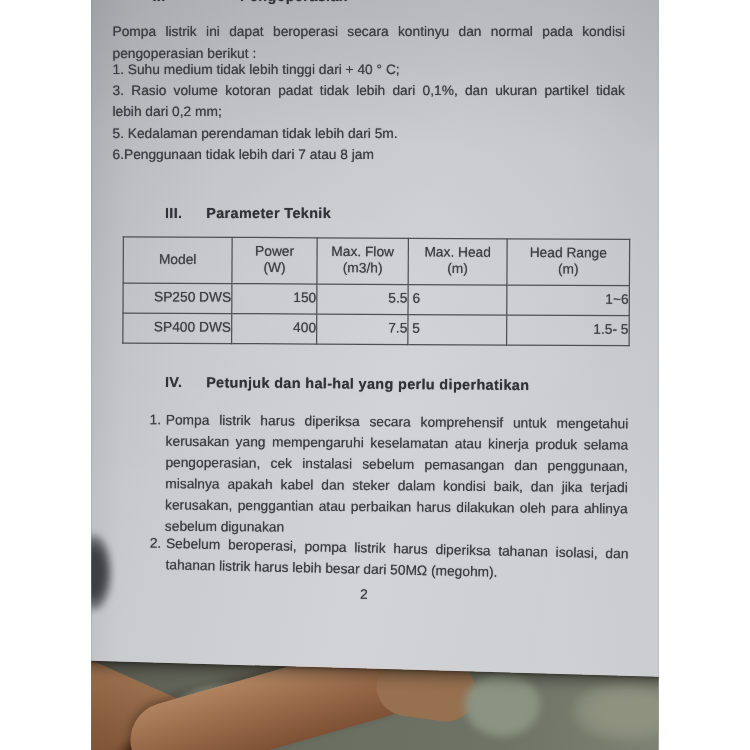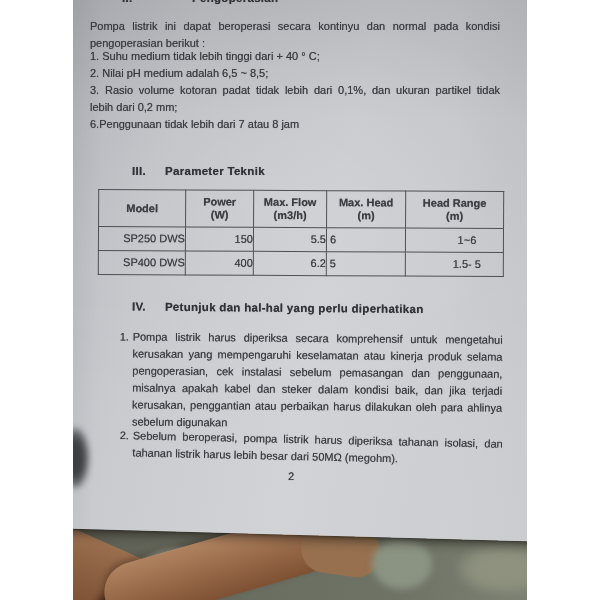--- a/index.html
+++ b/index.html
@@ -42,25 +42,25 @@
   .plain{white-space:nowrap;}
   .h2top{top:-10px;left:17px;width:410px;}
   .h2top .hnum{width:70px;}
   .intro{top:18px;left:17px;width:410px;}
   .conds{top:48px;left:17px;width:410px;}
   .h3{top:163px;left:27px;}
   .h3 .hnum,.h4 .hnum{width:33px;}
   .t{position:absolute;left:25px;top:190px;border-collapse:collapse;table-layout:fixed;
      font-size:11px;color:#3c3f43;transform:rotate(.3deg);}
   .t th,.t td{border:1px solid #4e5154;padding:0;font-weight:normal;text-align:center;overflow:hidden;}
-  .t th{height:36px;vertical-align:middle;line-height:13px;font-weight:bold;}
+  .t th{height:36px;vertical-align:middle;line-height:13px;}
   .t td{height:23px;text-align:right;}
   .t .hl2:empty{display:none;}
   .t td.c-left{text-align:left;padding-left:3px;}
-  .t td.c-range{text-align:center;padding-left:25px;}
+  .t td.c-range{text-align:right;padding-left:25px;}
   .sec4{top:298px;left:0;width:454px;transform:rotate(.5deg);transform-origin:0 0;}
   .h4{position:absolute;top:0;left:27px;width:420px;}
   .note{position:absolute;}
   .nnum{position:absolute;left:47px;top:0;}
   .nbody{position:absolute;left:60px;top:0;width:370px;}
   .note1{top:30px;left:0;width:454px;}
   .note2{top:426px;left:0;width:454px;transform:rotate(1.3deg);transform-origin:0 0;}
   .pageno{top:468px;left:215px;transform:rotate(1deg);}
 </style>
 </head>
@@ -87,23 +87,23 @@
         <span class="hnum">II.</span><span>Pengoperasian</span>
       </div>
 
       <div class="abs intro">
         <div class="jl">Pompa listrik ini dapat beroperasi secara kontinyu dan normal pada kondisi</div>
         <div class="plain">pengoperasian berikut :</div>
       </div>
 
       <div class="abs conds">
         <div class="plain">1. Suhu medium tidak lebih tinggi dari + 40 ° C;</div>
-        <div class="plain">2. Nilai pH medium adalah 6,5 ~ 8,5;</div>
         <div class="jl">3. Rasio volume kotoran padat tidak lebih dari 0,1%, dan ukuran partikel tidak</div>
         <div class="plain">lebih dari 0,2 mm;</div>
+        <div class="plain">5. Kedalaman perendaman tidak lebih dari 5m.</div>
         <div class="plain">6.Penggunaan tidak lebih dari 7 atau 8 jam</div>
       </div>
 
       <div class="abs h3 hdg">
         <span class="hnum">III.</span><span>Parameter Teknik</span>
       </div>
 
       <table class="t">
         <colgroup>
           <col style="width:87px">
@@ -137,21 +137,21 @@
         <tr>
           <td>SP250 DWS</td>
           <td>150</td>
           <td>5.5</td>
           <td class="c-left">6</td>
           <td class="c-range">1~6</td>
         </tr>
         <tr>
           <td>SP400 DWS</td>
           <td>400</td>
-          <td>6.2</td>
+          <td>7.5</td>
           <td class="c-left">5</td>
           <td class="c-range">1.5- 5</td>
         </tr>
       </tbody>
         </table>
 
       <div class="abs sec4">
         <div class="h4 hdg">
           <span class="hnum">IV.</span><span>Petunjuk dan hal-hal yang perlu diperhatikan</span>
         </div>

